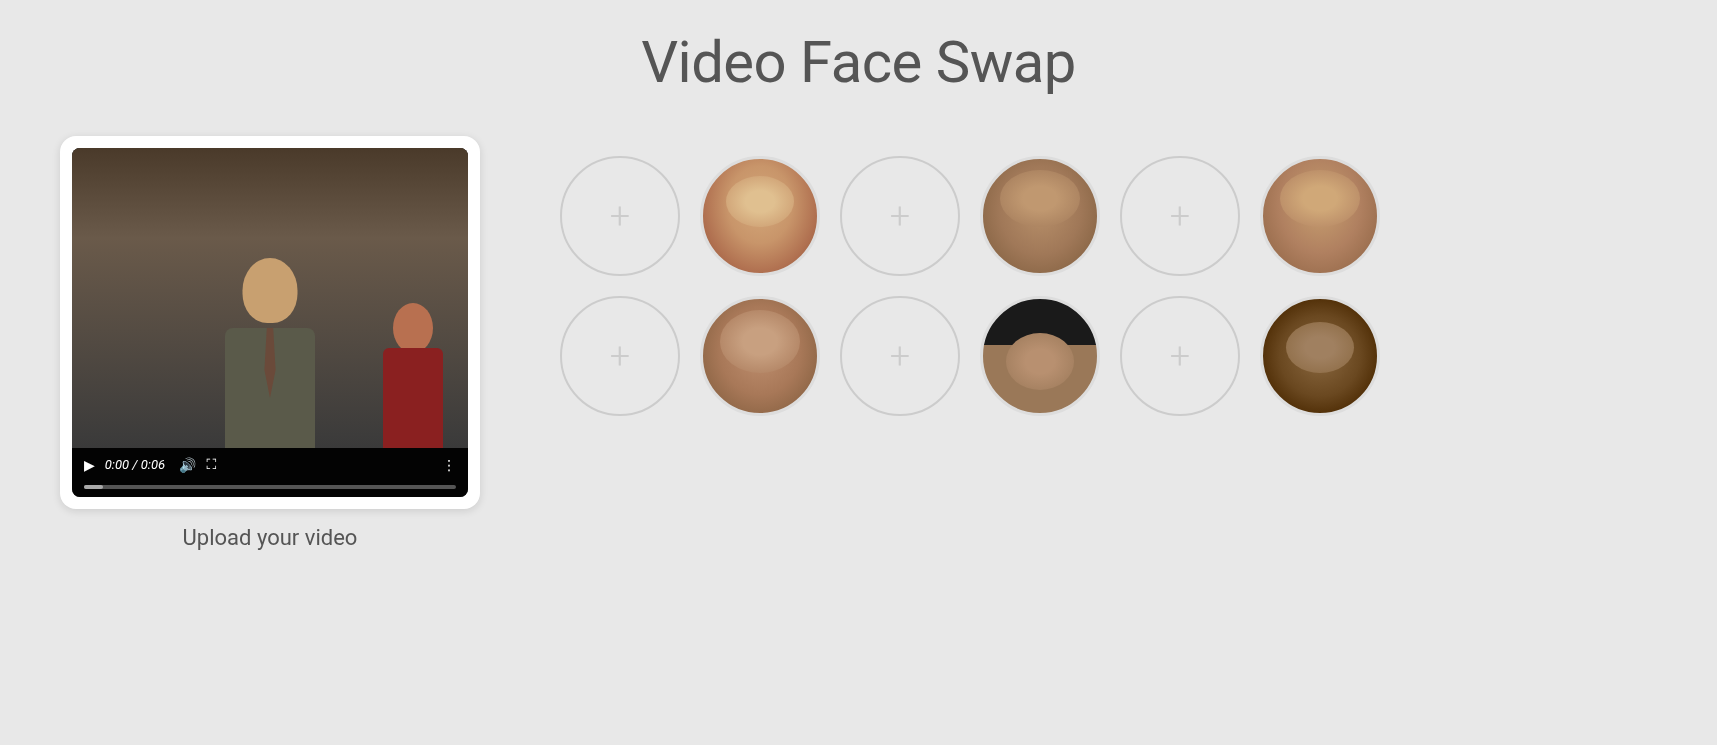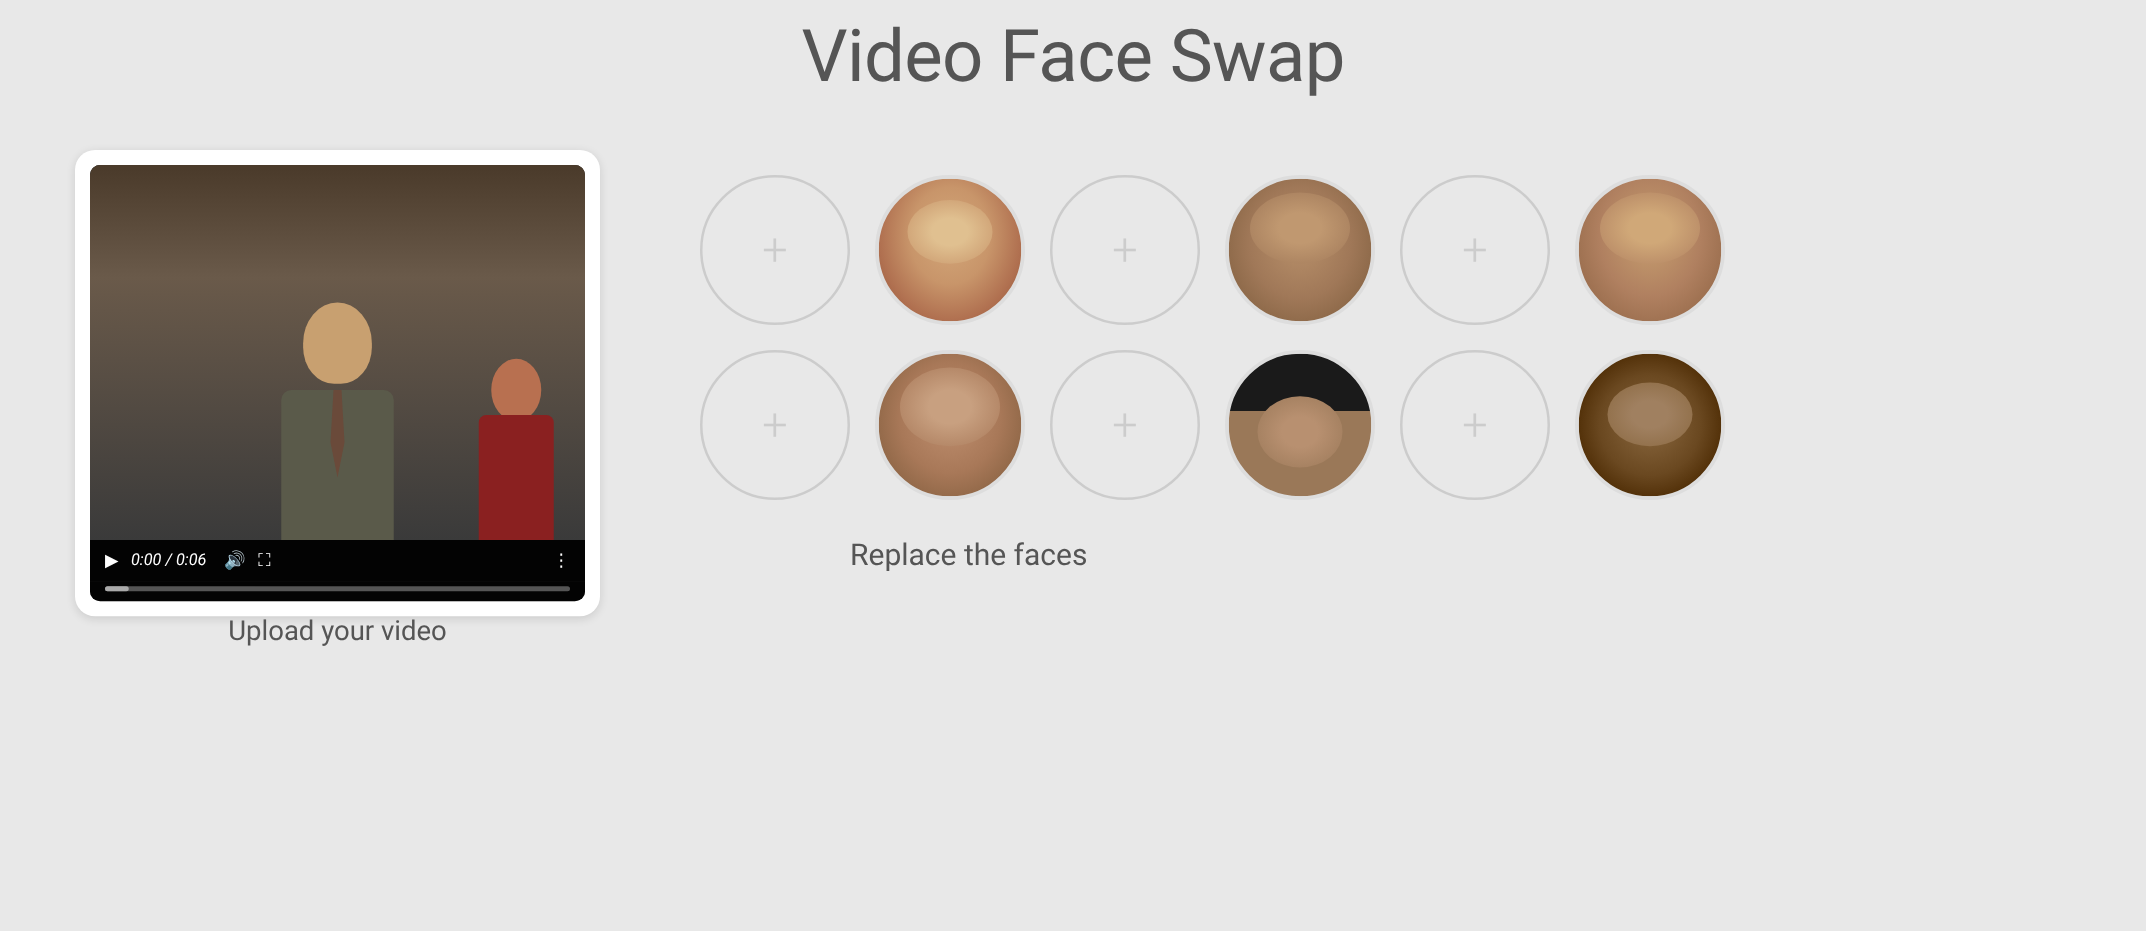--- a/index.html
+++ b/index.html
@@ -15,21 +15,21 @@
       min-height: 745px;
       display: flex;
       flex-direction: column;
       align-items: center;
     }
 
     .page-title {
       font-size: 58px;
       font-weight: 400;
       color: #555;
-      margin-top: 12px;
+      margin-top: 28px;
       margin-bottom: 40px;
       letter-spacing: -0.5px;
     }
 
     .main-content {
       display: flex;
       flex-direction: row;
       align-items: flex-start;
       width: 100%;
       padding: 0 60px;
@@ -204,20 +204,21 @@
     }
 
     .progress-fill {
       height: 100%;
       background: #aaa;
       border-radius: 2px;
       width: 5%;
     }
 
     .video-label {
+      margin-top: 16px;
       font-size: 22px;
       color: #555;
       font-weight: 400;
     }
 
     
     .faces-section {
       display: flex;
       flex-direction: column;
       align-items: flex-start;
@@ -434,16 +435,15 @@
       </div>
 
       <div class="face-circle empty">
         <span class="face-plus">+</span>
       </div>
       <div class="face-circle has-face face-rachel">
       </div>
 
     </div>
 
-    <div class="faces-label">Replace the faces</div>
   </div>
 
 </div>
 
 </body></html>

